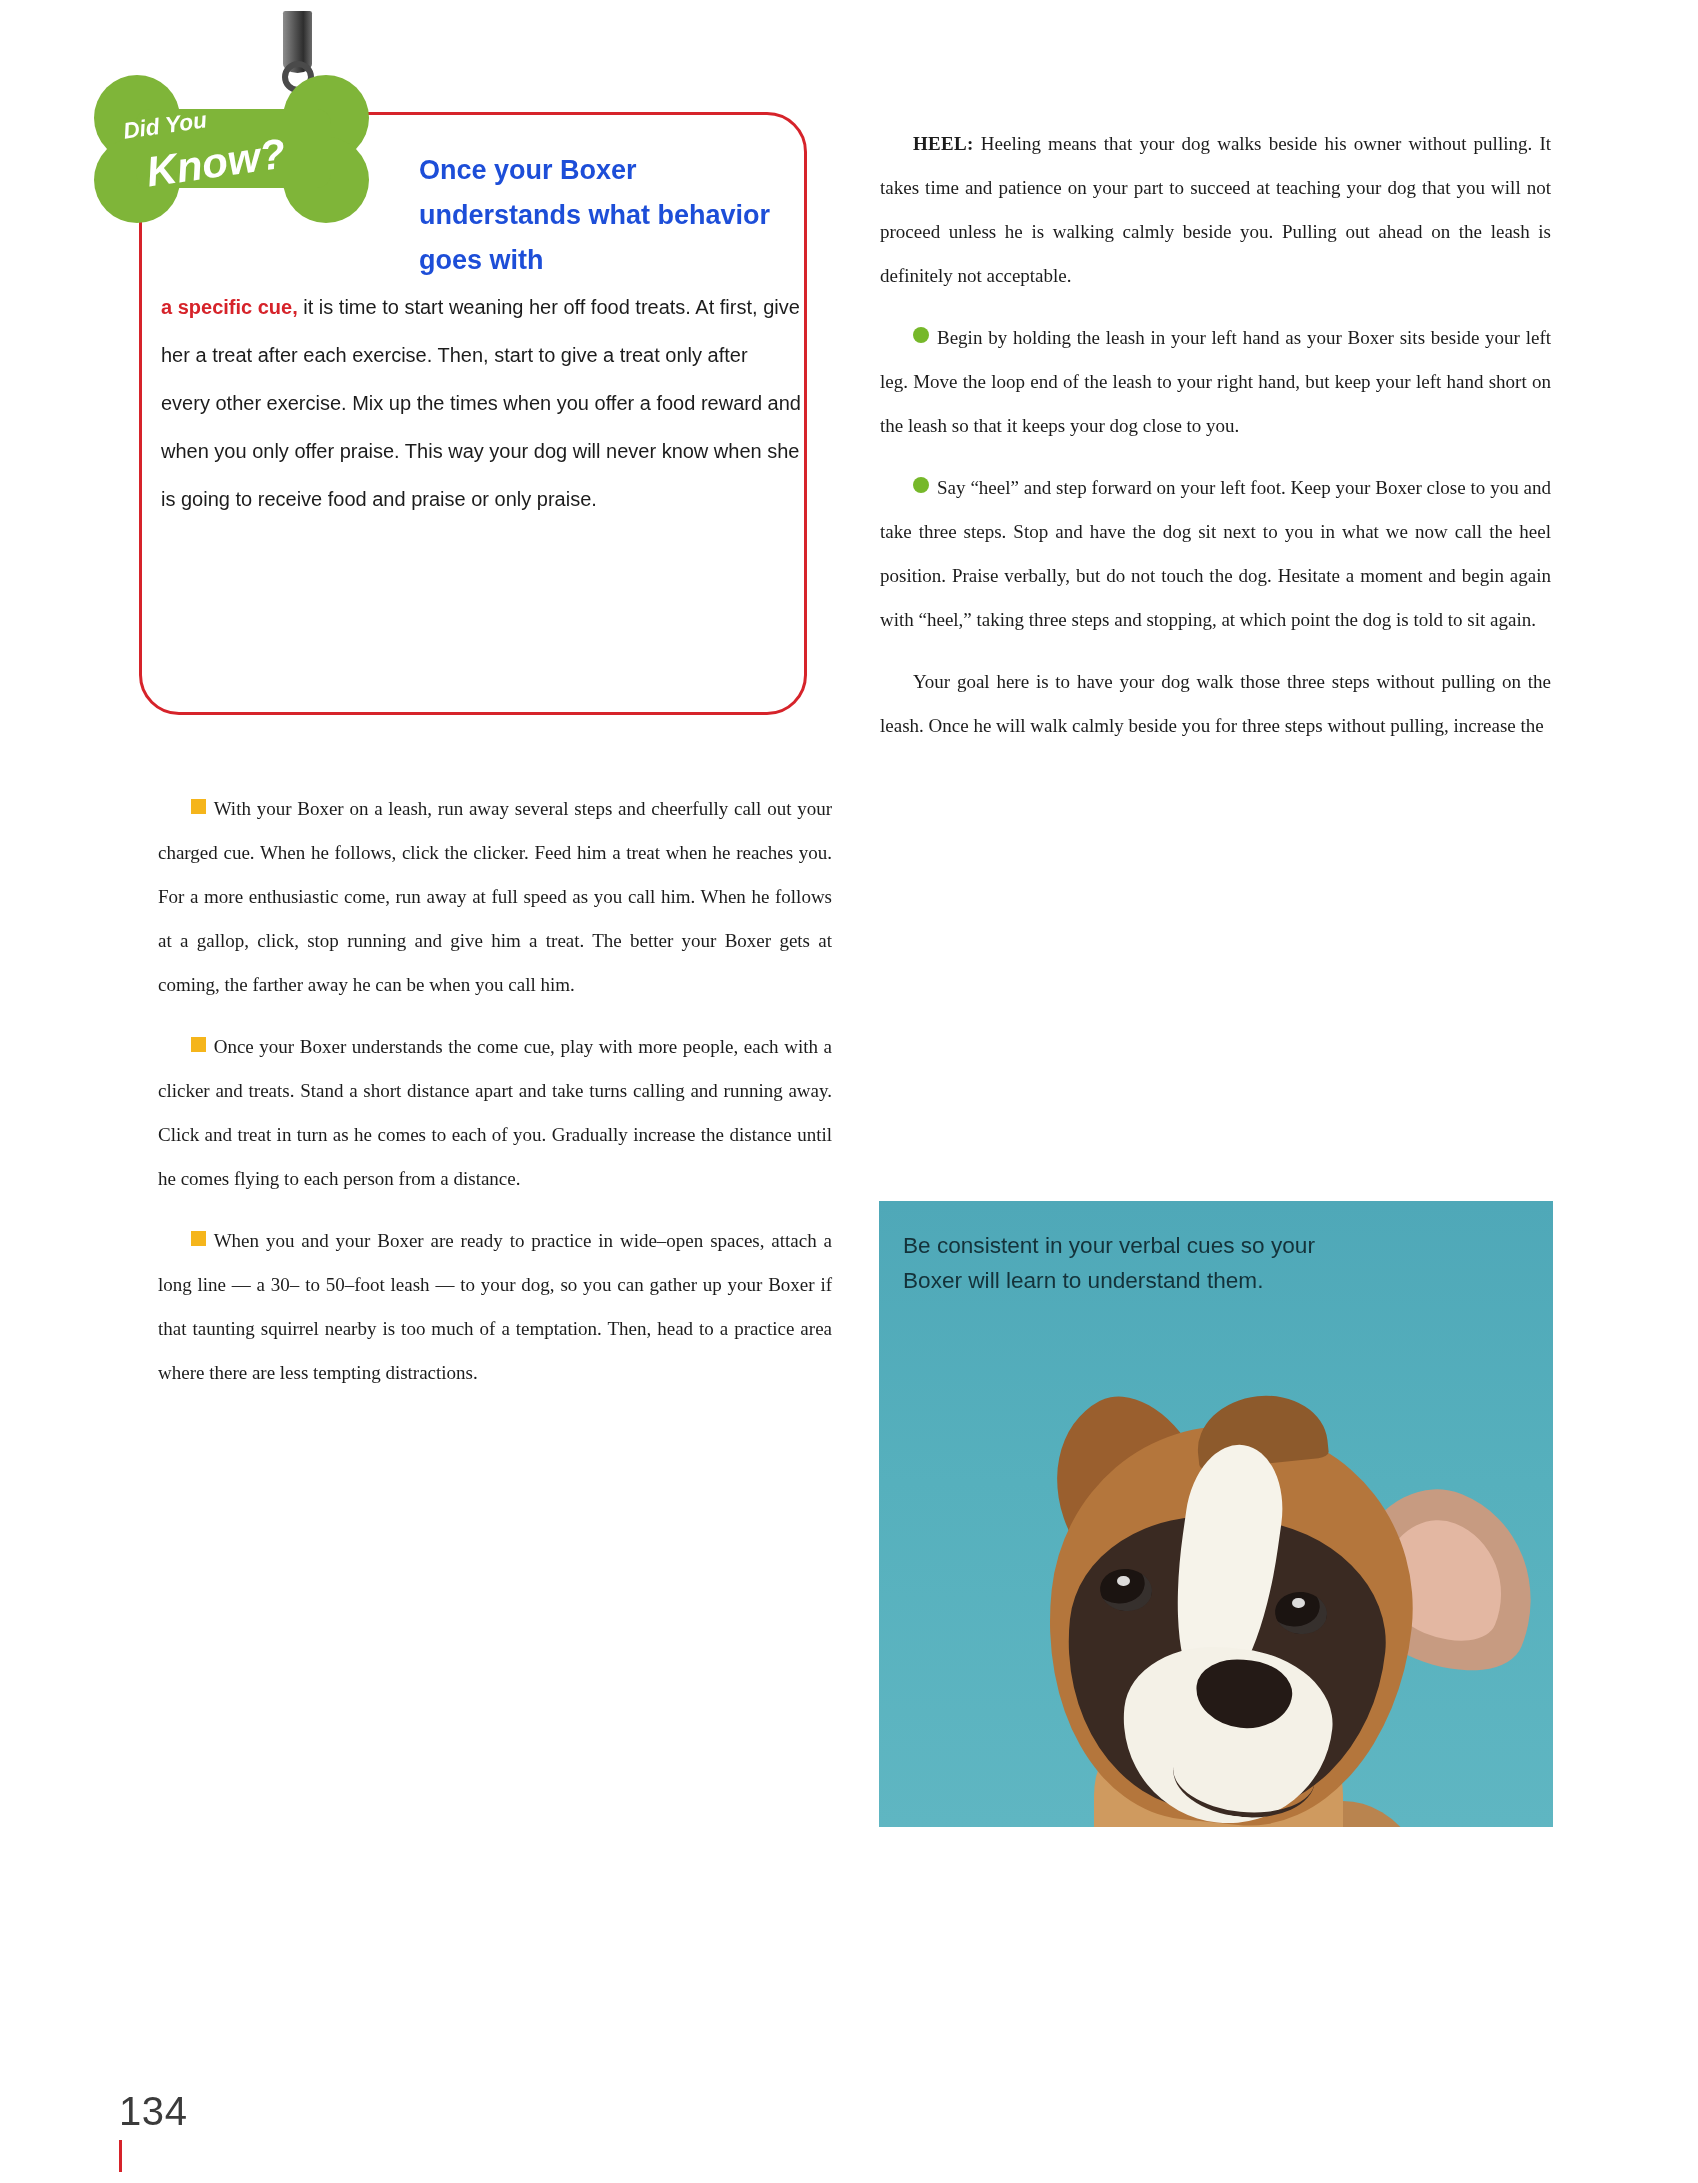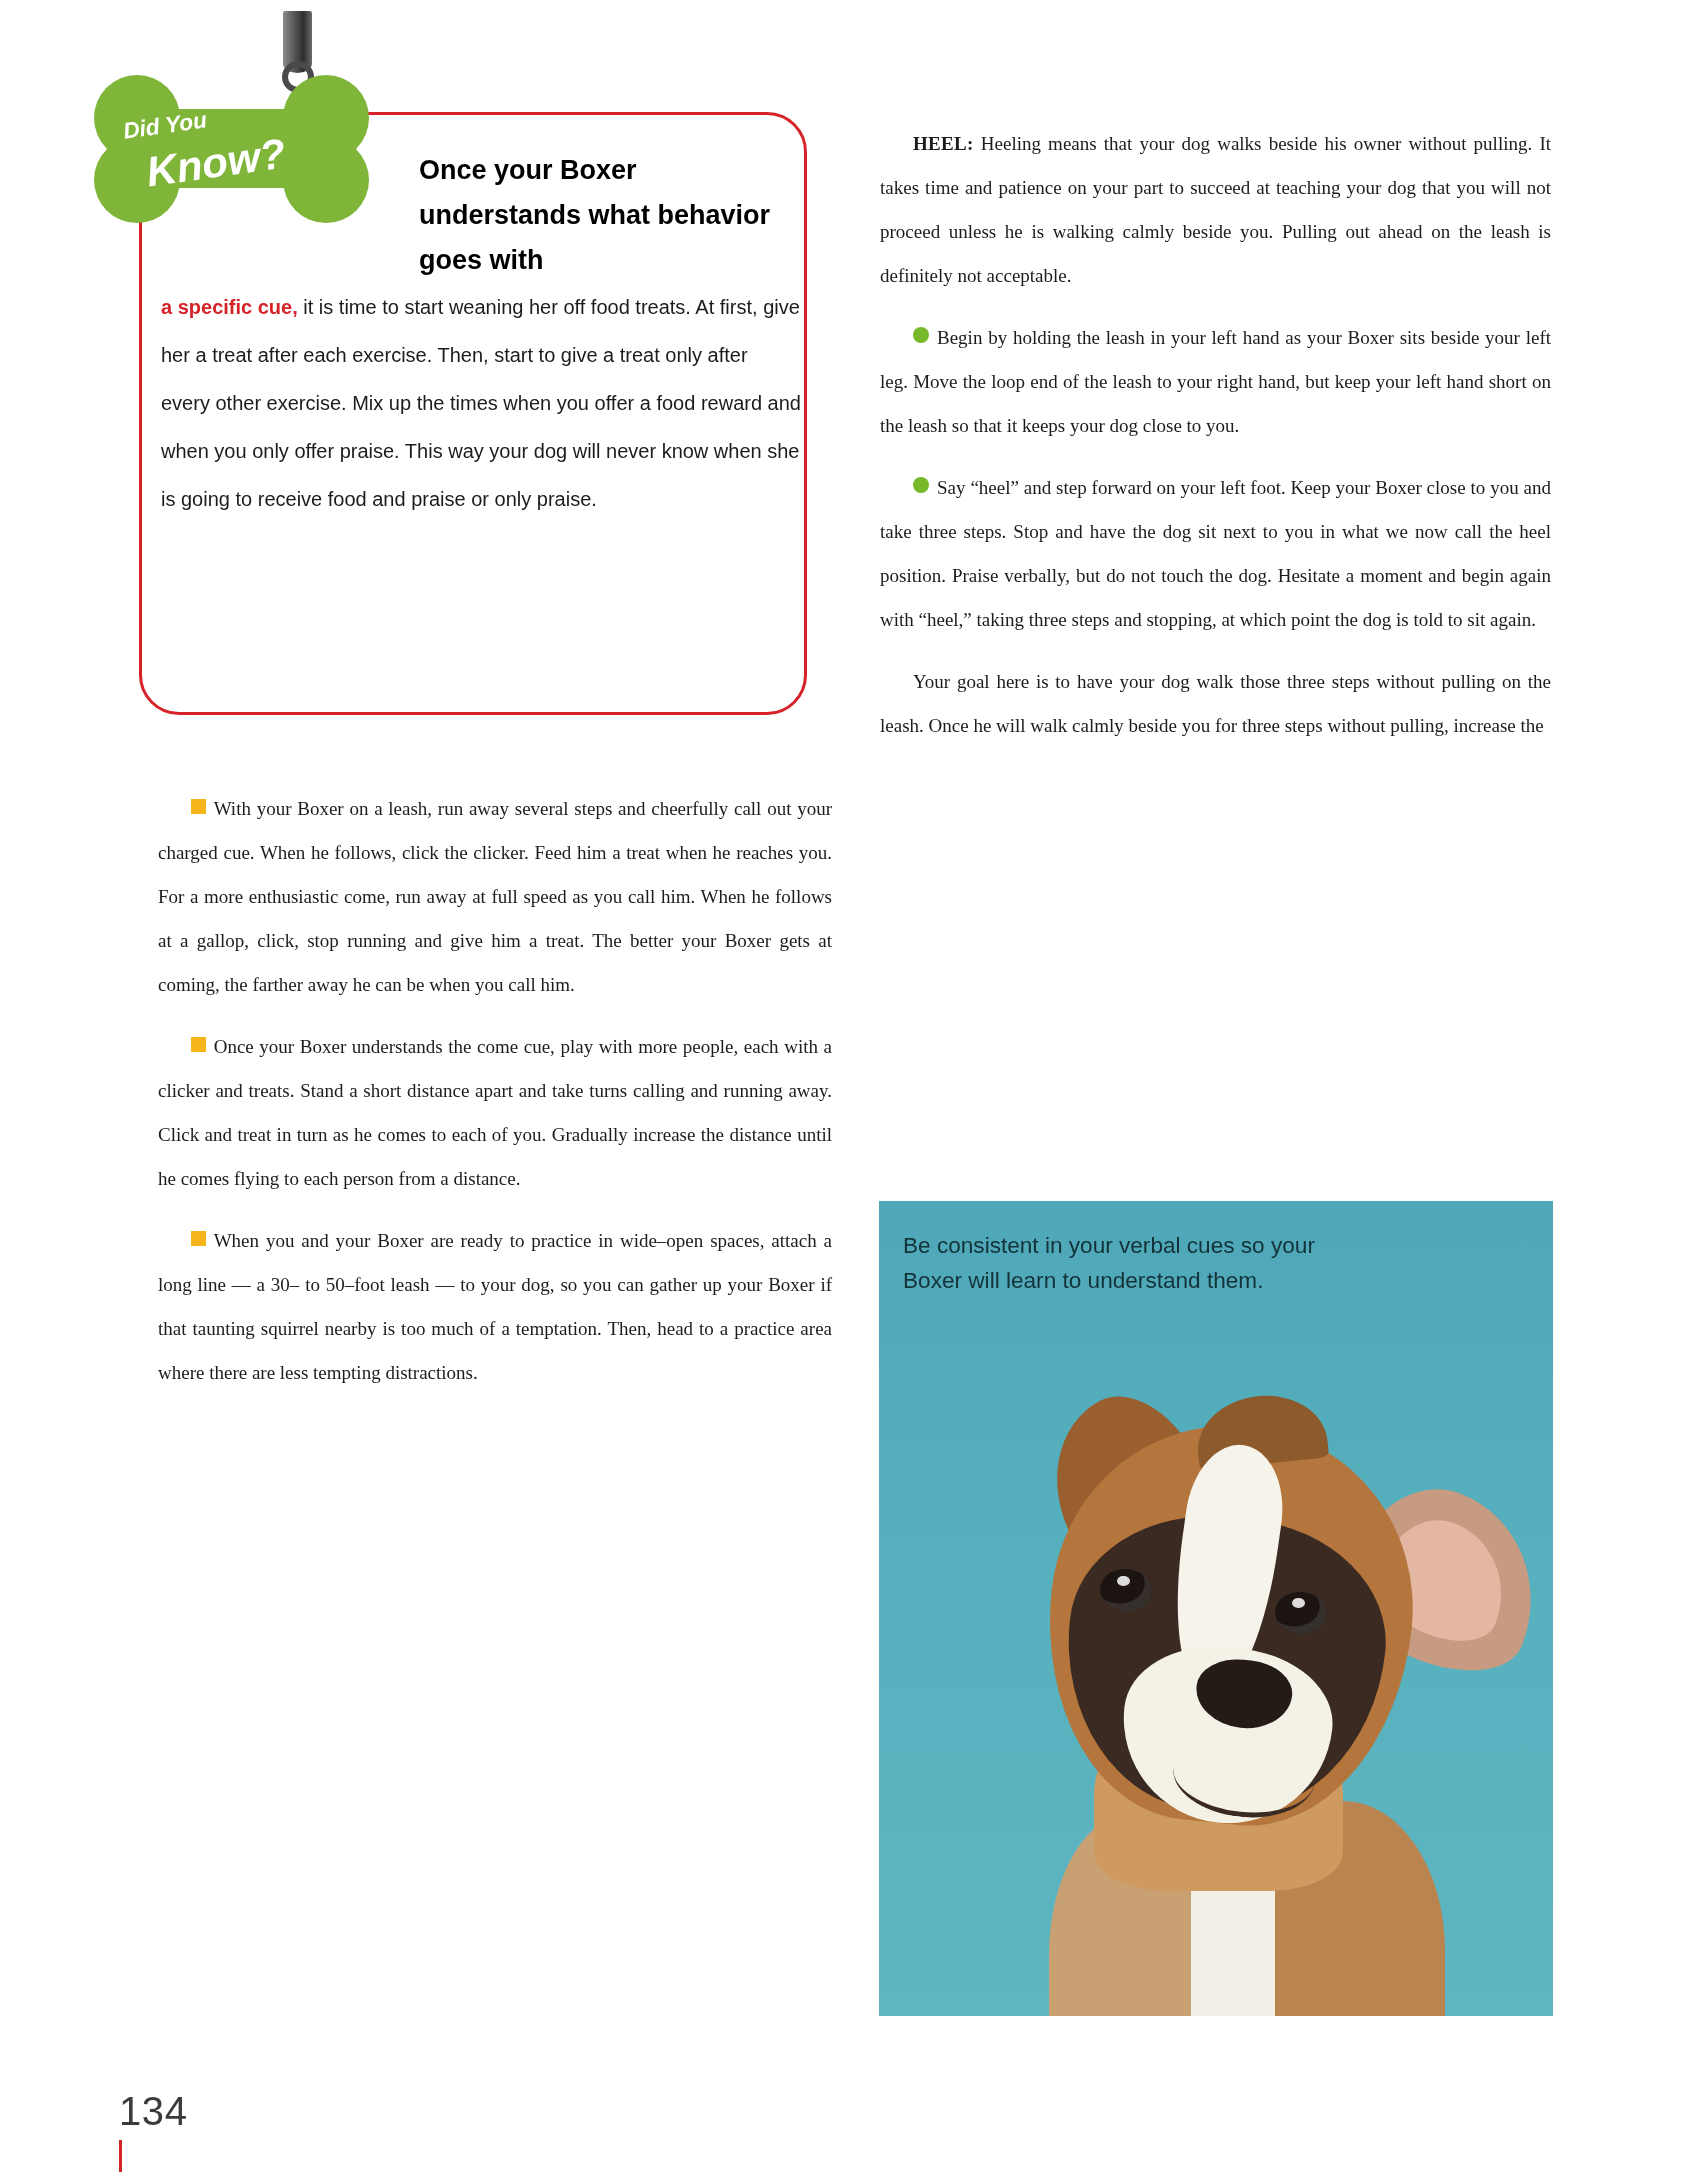--- a/index.html
+++ b/index.html
@@ -92,21 +92,21 @@
   }
   .dyk-firstline {
     position: absolute;
     left: 419px;
     top: 148px;
     width: 374px;
     font-family: "Liberation Sans", sans-serif;
     font-weight: bold;
     font-size: 27px;
     line-height: 45px;
-    color: #000000;
+    color: #1d4ed8;
   }
   .dyk-rest {
     position: absolute;
     left: 161px;
     top: 283px;
     width: 640px;
     font-family: "Liberation Sans", sans-serif;
     font-size: 20px;
     line-height: 48px;
     color: #1c1c1c;
@@ -192,21 +192,21 @@
     z-index: 5;
     white-space: nowrap;
   }
 
   
   .photo {
     position: absolute;
     left: 879px;
     top: 1201px;
     width: 674px;
-    height: 815px;
+    height: 626px;
     background: linear-gradient(180deg, #4fa8b8 0%, #56b0bd 45%, #5fb6c2 100%);
     overflow: hidden;
   }
   .photo-caption {
     position: absolute;
     left: 24px;
     top: 27px;
     width: 464px;
     font-family: "Liberation Sans", sans-serif;
     font-size: 22.6px;

